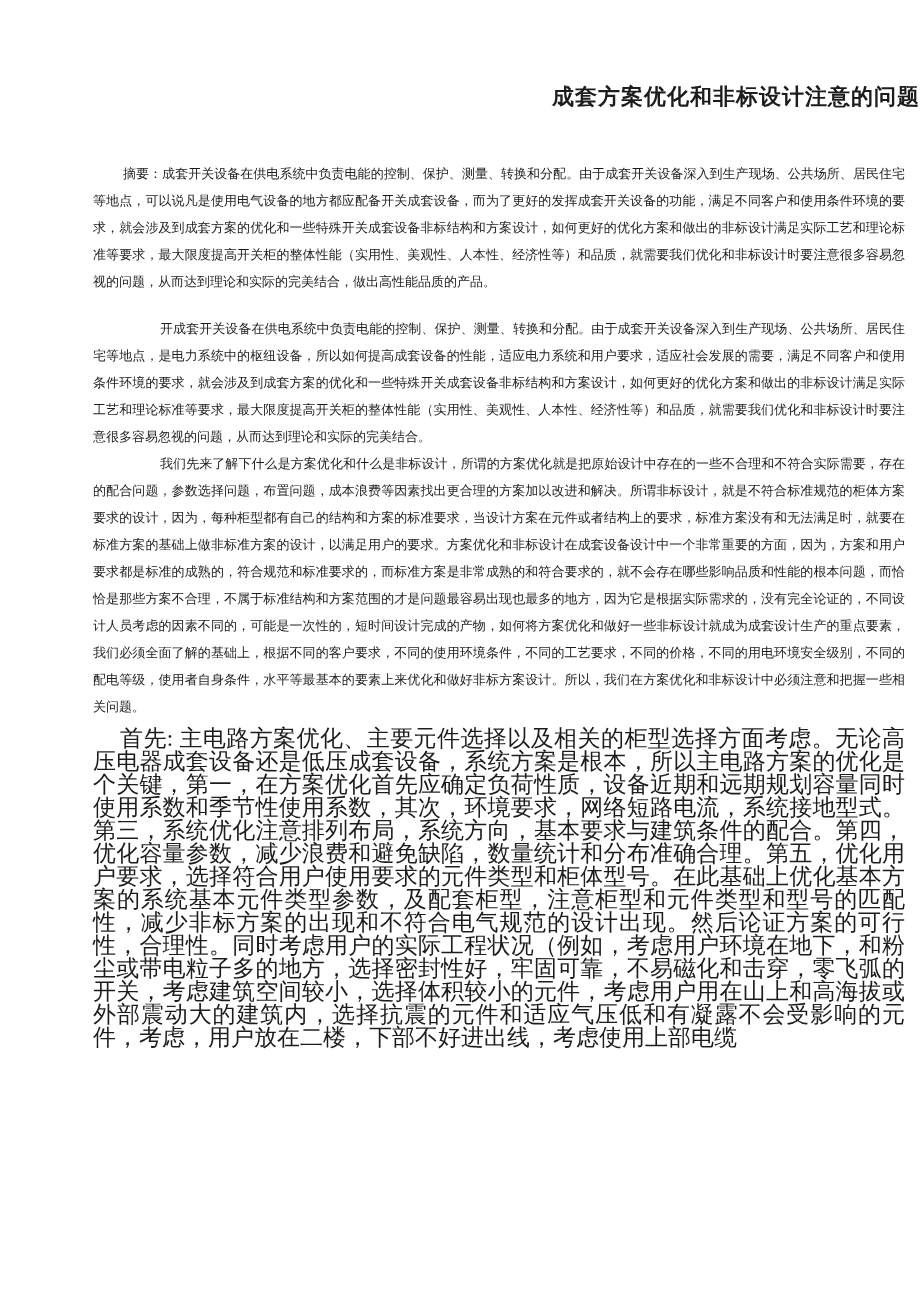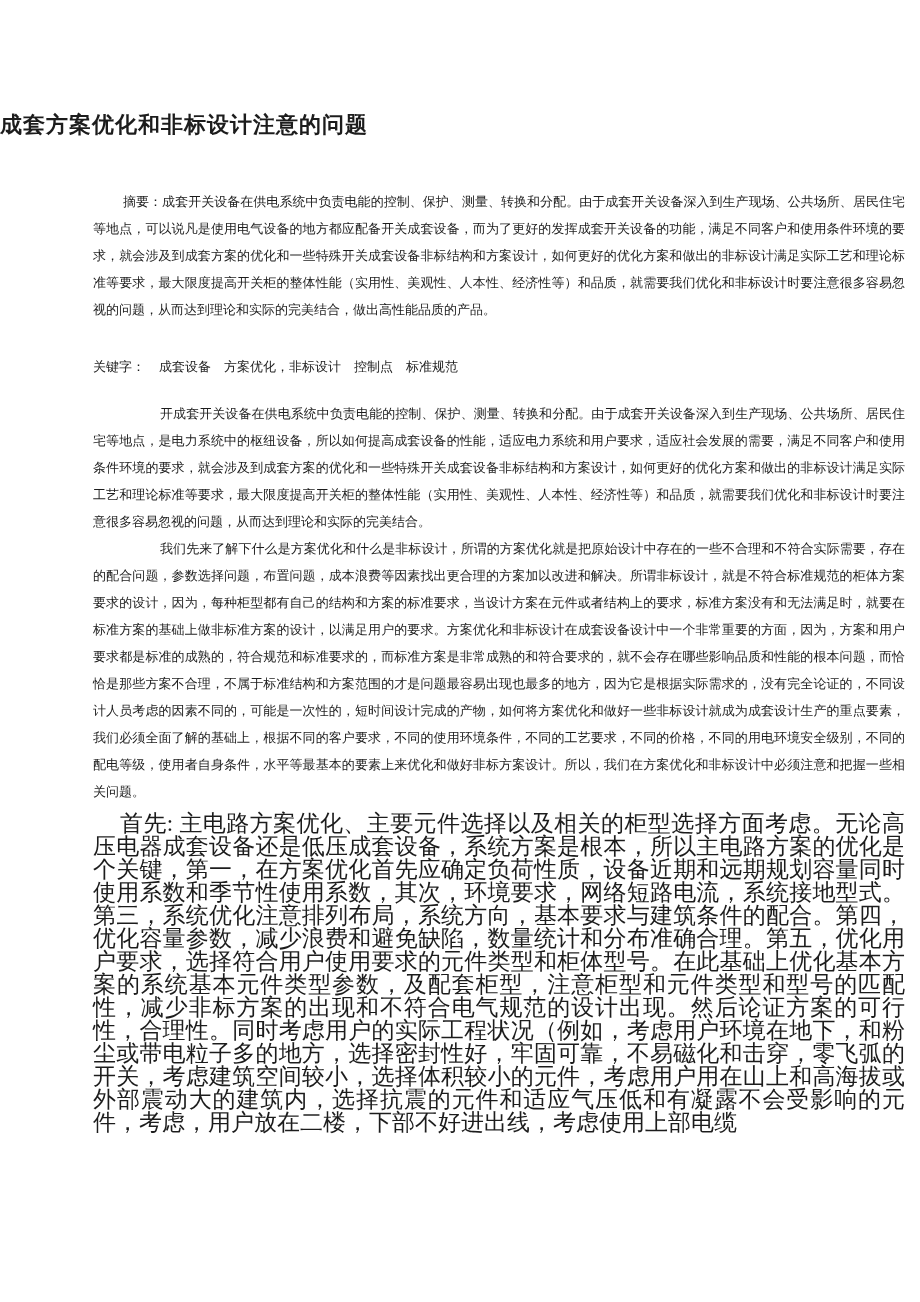--- a/index.html
+++ b/index.html
@@ -11,22 +11,22 @@
     position: relative;
     width: 920px;
     height: 1302px;
     background: #ffffff;
     color: #1c1c1c;
     font-family: "Liberation Serif", "DejaVu Serif", serif;
     overflow: hidden;
   }
   .doc-title {
     margin: 0;
-    padding-top: 112px;
-    text-align: left;
+    padding-top: 84px;
+    text-align: right;
     font-size: 22px;
     line-height: 26px;
     font-weight: 700;
     letter-spacing: 1px;
   }
   .para {
     margin: 0 15px 0 93px;
     font-size: 13px;
     line-height: 27px;
     text-align: justify;
@@ -62,21 +62,20 @@
 </style>
 </head>
 <body>
 
 <div class="page">
 
   <h1 class="doc-title">成套方案优化和非标设计注意的问题</h1>
 
   <p class="para abstract">摘要：成套开关设备在供电系统中负责电能的控制、保护、测量、转换和分配。由于成套开关设备深入到生产现场、公共场所、居民住宅等地点，可以说凡是使用电气设备的地方都应配备开关成套设备，而为了更好的发挥成套开关设备的功能，满足不同客户和使用条件环境的要求，就会涉及到成套方案的优化和一些特殊开关成套设备非标结构和方案设计，如何更好的优化方案和做出的非标设计满足实际工艺和理论标准等要求，最大限度提高开关柜的整体性能（实用性、美观性、人本性、经济性等）和品质，就需要我们优化和非标设计时要注意很多容易忽视的问题，从而达到理论和实际的完美结合，做出高性能品质的产品。</p>
 
-  <p class="para keywords"><span>关键字：</span><span class="terms">成套设备　方案优化，非标设计　控制点　标准规范</span></p>
 
   <p class="para body-indent p-overview">开成套开关设备在供电系统中负责电能的控制、保护、测量、转换和分配。由于成套开关设备深入到生产现场、公共场所、居民住宅等地点，是电力系统中的枢纽设备，所以如何提高成套设备的性能，适应电力系统和用户要求，适应社会发展的需要，满足不同客户和使用条件环境的要求，就会涉及到成套方案的优化和一些特殊开关成套设备非标结构和方案设计，如何更好的优化方案和做出的非标设计满足实际工艺和理论标准等要求，最大限度提高开关柜的整体性能（实用性、美观性、人本性、经济性等）和品质，就需要我们优化和非标设计时要注意很多容易忽视的问题，从而达到理论和实际的完美结合。</p>
 
   <p class="para body-indent p-definitions">我们先来了解下什么是方案优化和什么是非标设计，所谓的方案优化就是把原始设计中存在的一些不合理和不符合实际需要，存在的配合问题，参数选择问题，布置问题，成本浪费等因素找出更合理的方案加以改进和解决。所谓非标设计，就是不符合标准规范的柜体方案要求的设计，因为，每种柜型都有自己的结构和方案的标准要求，当设计方案在元件或者结构上的要求，标准方案没有和无法满足时，就要在标准方案的基础上做非标准方案的设计，以满足用户的要求。方案优化和非标设计在成套设备设计中一个非常重要的方面，因为，方案和用户要求都是标准的成熟的，符合规范和标准要求的，而标准方案是非常成熟的和符合要求的，就不会存在哪些影响品质和性能的根本问题，而恰恰是那些方案不合理，不属于标准结构和方案范围的才是问题最容易出现也最多的地方，因为它是根据实际需求的，没有完全论证的，不同设计人员考虑的因素不同的，可能是一次性的，短时间设计完成的产物，如何将方案优化和做好一些非标设计就成为成套设计生产的重点要素，我们必须全面了解的基础上，根据不同的客户要求，不同的使用环境条件，不同的工艺要求，不同的价格，不同的用电环境安全级别，不同的配电等级，使用者自身条件，水平等最基本的要素上来优化和做好非标方案设计。所以，我们在方案优化和非标设计中必须注意和把握一些相关问题。</p>
 
   <p class="para p-small">首先: 主电路方案优化、主要元件选择以及相关的柜型选择方面考虑。无论高压电器成套设备还是低压成套设备，系统方案是根本，所以主电路方案的优化是个关键，第一，在方案优化首先应确定负荷性质，设备近期和远期规划容量同时使用系数和季节性使用系数，其次，环境要求，网络短路电流，系统接地型式。第三，系统优化注意排列布局，系统方向，基本要求与建筑条件的配合。第四，优化容量参数，减少浪费和避免缺陷，数量统计和分布准确合理。第五，优化用户要求，选择符合用户使用要求的元件类型和柜体型号。在此基础上优化基本方案的系统基本元件类型参数，及配套柜型，注意柜型和元件类型和型号的匹配性，减少非标方案的出现和不符合电气规范的设计出现。然后论证方案的可行性，合理性。同时考虑用户的实际工程状况（例如，考虑用户环境在地下，和粉尘或带电粒子多的地方，选择密封性好，牢固可靠，不易磁化和击穿，零飞弧的开关，考虑建筑空间较小，选择体积较小的元件，考虑用户用在山上和高海拔或外部震动大的建筑内，选择抗震的元件和适应气压低和有凝露不会受影响的元件，考虑，用户放在二楼，下部不好进出线，考虑使用上部电缆</p>
 
 </div>
 
 </body></html>

